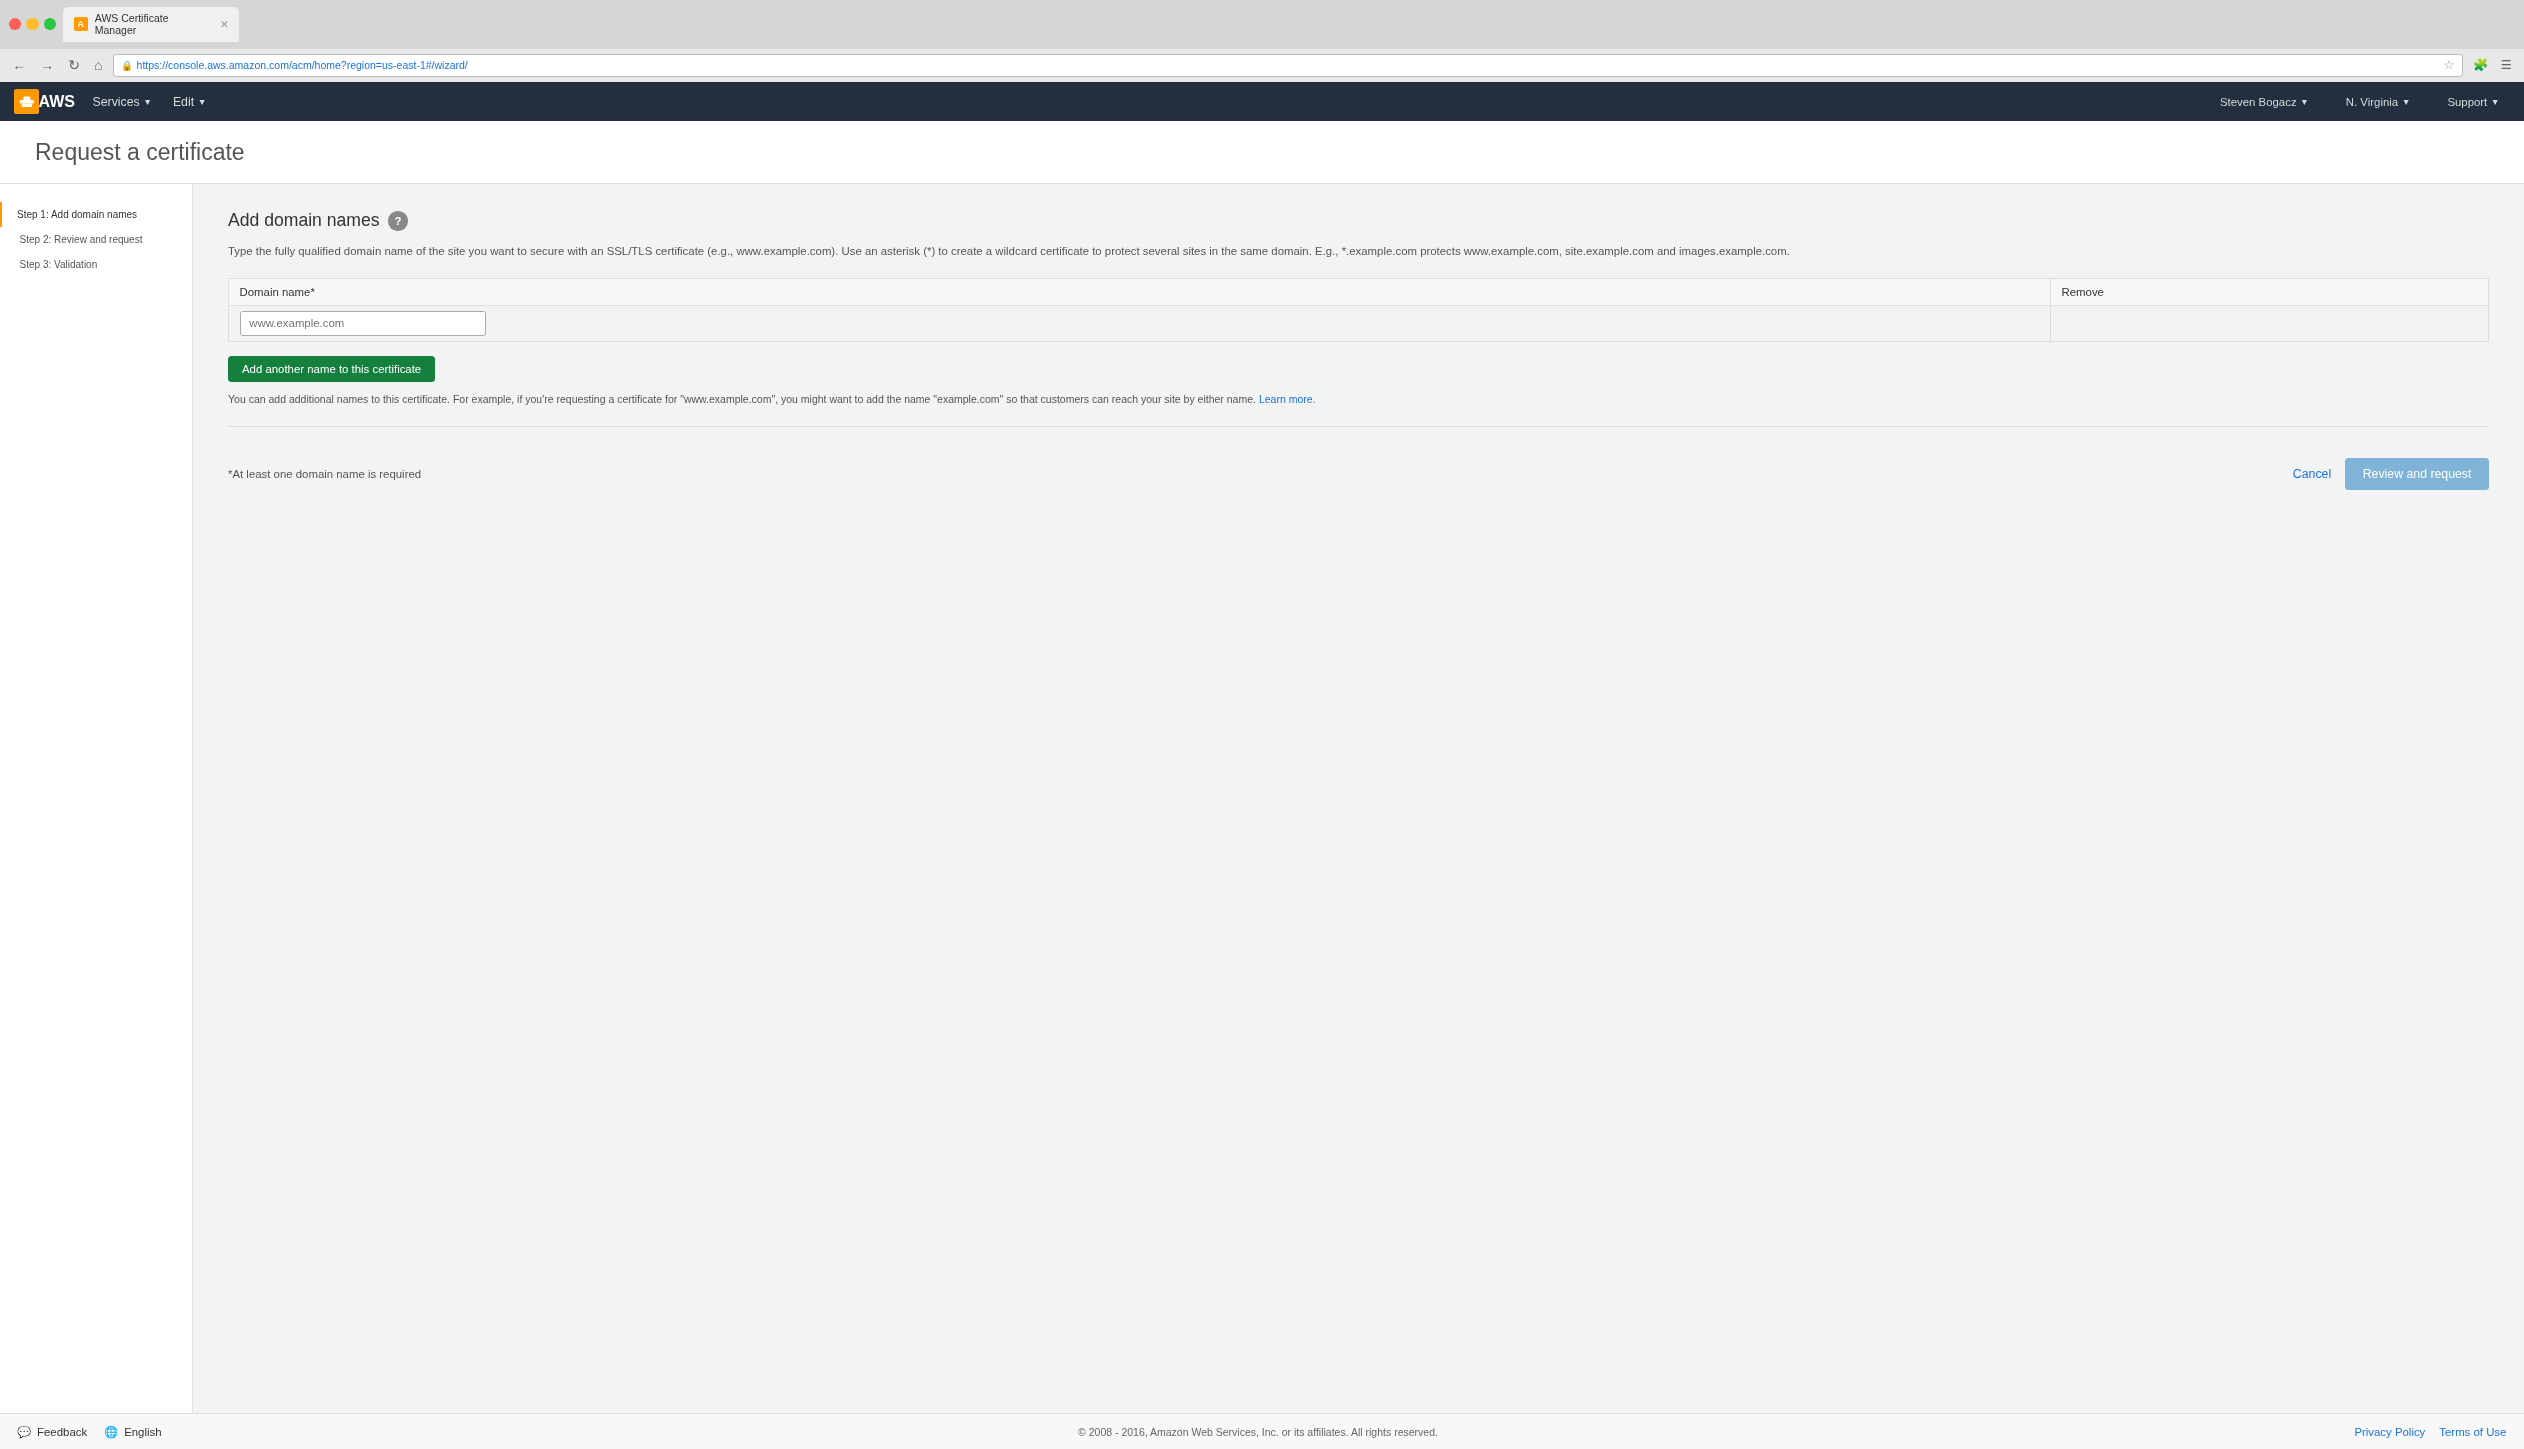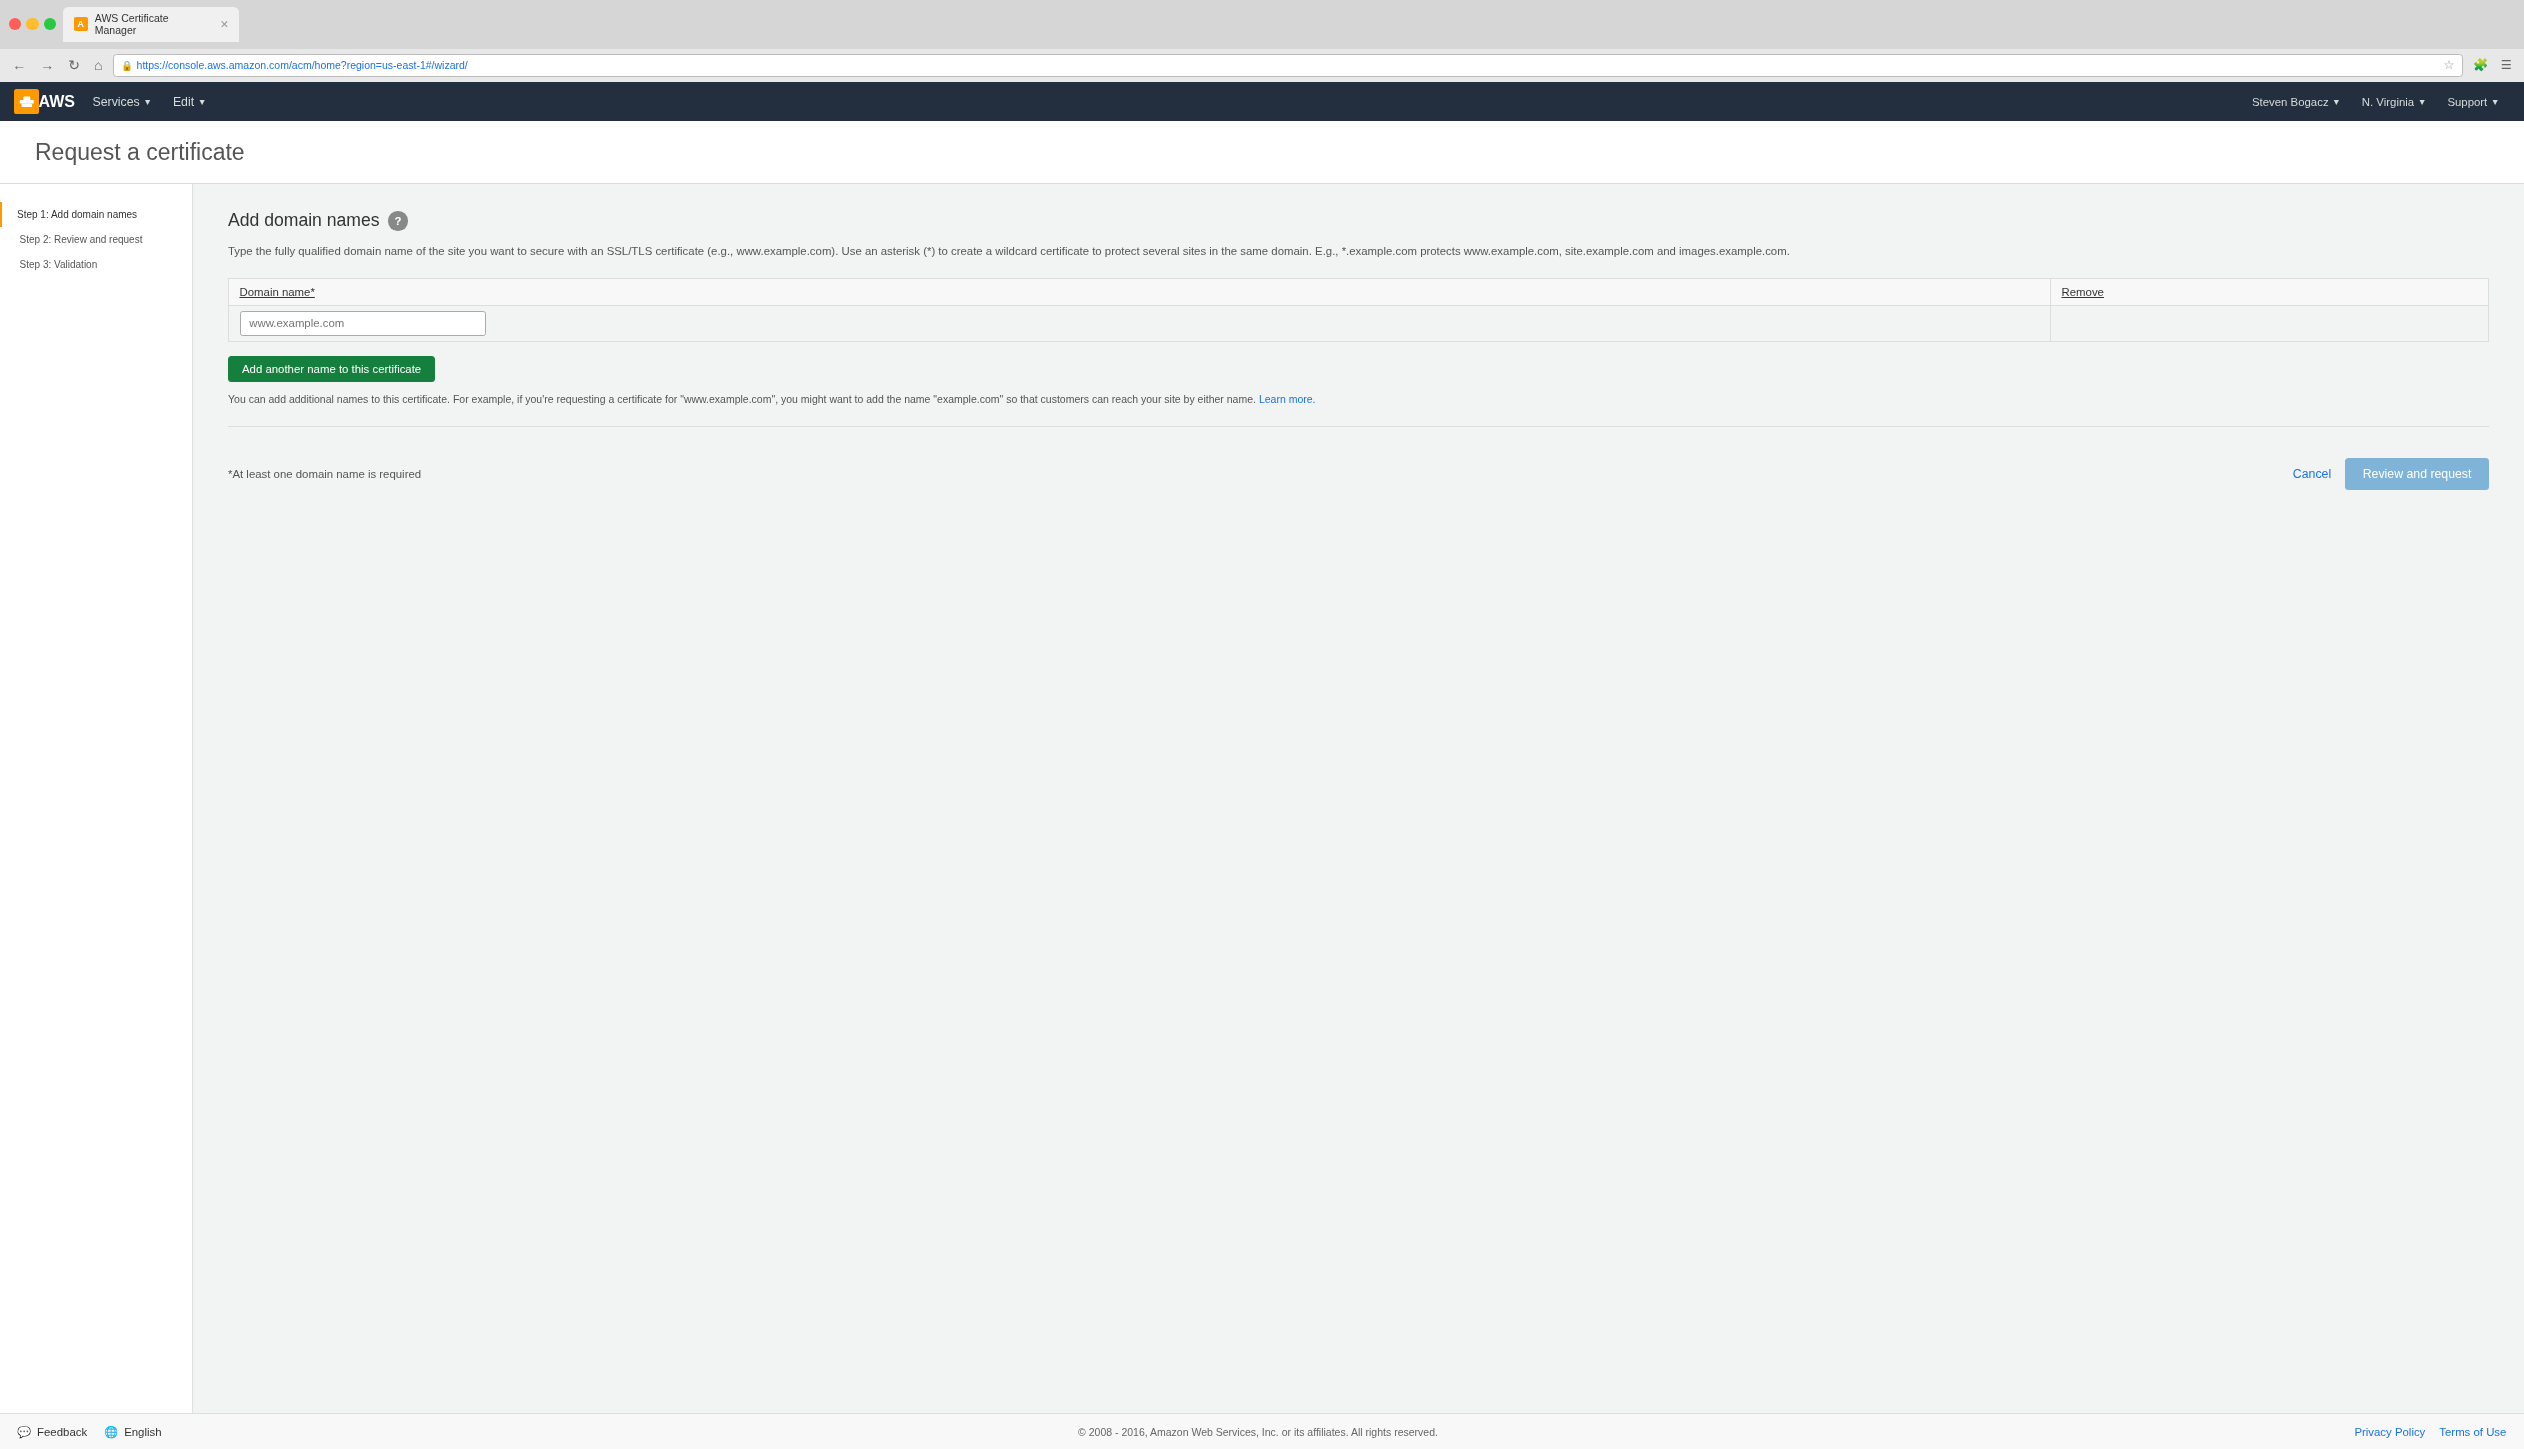--- a/index.html
+++ b/index.html
@@ -25,21 +25,21 @@
     .browser-actions { display: flex; gap: 5.3px; align-items: center; }
     .browser-action-btn { background: none; border: none; cursor: pointer; color: #666; font-size: 12.3px; padding: 1.8px 3.5px; }
 
     
     .aws-navbar { background: #232f3e; display: flex; align-items: center; padding: 0 14px; height: 39px; }
     .aws-logo { display: flex; align-items: center; color: white; font-weight: bold; font-size: 16px; margin-right: 7px; }
     .aws-logo-box { width: 24.6px; height: 24.6px; background: #ff9900; border-radius: 2.6px; display: flex; align-items: center; justify-content: center; }
     .aws-logo-box svg { width: 17.6px; height: 17.6px; }
     .aws-nav-item { color: #d5dbdb; font-size: 12.3px; padding: 0 10.5px; height: 39px; display: flex; align-items: center; gap: 3.5px; cursor: pointer; }
     .aws-nav-spacer { flex: 1; }
-    .aws-nav-right { display: flex; align-items: center; gap: 0; }
+    .aws-nav-right { display: flex; align-items: center; gap: 16px; }
     .aws-nav-right .aws-nav-item { font-size: 11.4px; }
     .chevron { font-size: 8.8px; }
 
     
     .page-wrapper { flex: 1; display: flex; flex-direction: column; }
     .page-title-bar { background: white; padding: 17.6px 35px; border-bottom: 0.9px solid #ddd; }
     .page-title { font-size: 23px; color: #555; font-weight: 300; }
 
     
     .content-area { display: flex; flex: 1; }
@@ -52,21 +52,21 @@
     .main-panel { flex: 1; padding: 26px 35px; }
     .info-box { background: #f0f7ff; border: 0.9px solid #b3d7ff; border-radius: 3.5px; padding: 14px 17.6px; margin-bottom: 21px; font-size: 12.3px; color: #333; line-height: 1.5; }
     .info-box a { color: #1a73e8; text-decoration: none; }
 
     .section-title { font-size: 17.6px; color: #333; font-weight: 400; margin-bottom: 10.5px; display: flex; align-items: center; gap: 8.8px; }
     .help-icon { width: 19.3px; height: 19.3px; border-radius: 50%; background: #888; color: white; display: flex; align-items: center; justify-content: center; font-size: 11.4px; font-weight: bold; cursor: pointer; flex-shrink: 0; }
 
     .section-desc { font-size: 11.4px; color: #555; line-height: 1.6; margin-bottom: 17.6px; }
 
     .domain-table { width: 100%; border-collapse: collapse; margin-bottom: 14px; }
-    .domain-table th { text-align: left; padding: 7px 10.5px; background: #f8f8f8; border: 0.9px solid #ddd; font-size: 11.4px; font-weight: 500; color: #333; text-decoration: underline; }
+    .domain-table th { text-align: left; padding: 7px 10.5px; background: #f8f8f8; border: 0.9px solid #ddd; font-size: 11.4px; font-weight: 500; color: #333; }
     .domain-table td { padding: 5.3px 10.5px; border: 0.9px solid #ddd; }
     .domain-input { width: 246px; padding: 5.3px 8.8px; border: 0.9px solid #aaa; border-radius: 2.6px; font-size: 11.4px; color: #999; }
 
     .add-btn { background: #15803d; color: white; border: none; border-radius: 3.5px; padding: 7px 14px; font-size: 11.4px; cursor: pointer; margin-bottom: 10.5px; }
 
     .add-note { font-size: 10.5px; color: #555; line-height: 1.5; margin-bottom: 3.5px; }
     .add-note a { color: #1a73e8; text-decoration: none; }
 
     .divider { border: none; border-top: 0.9px solid #ddd; margin: 17.6px 0; }
 

